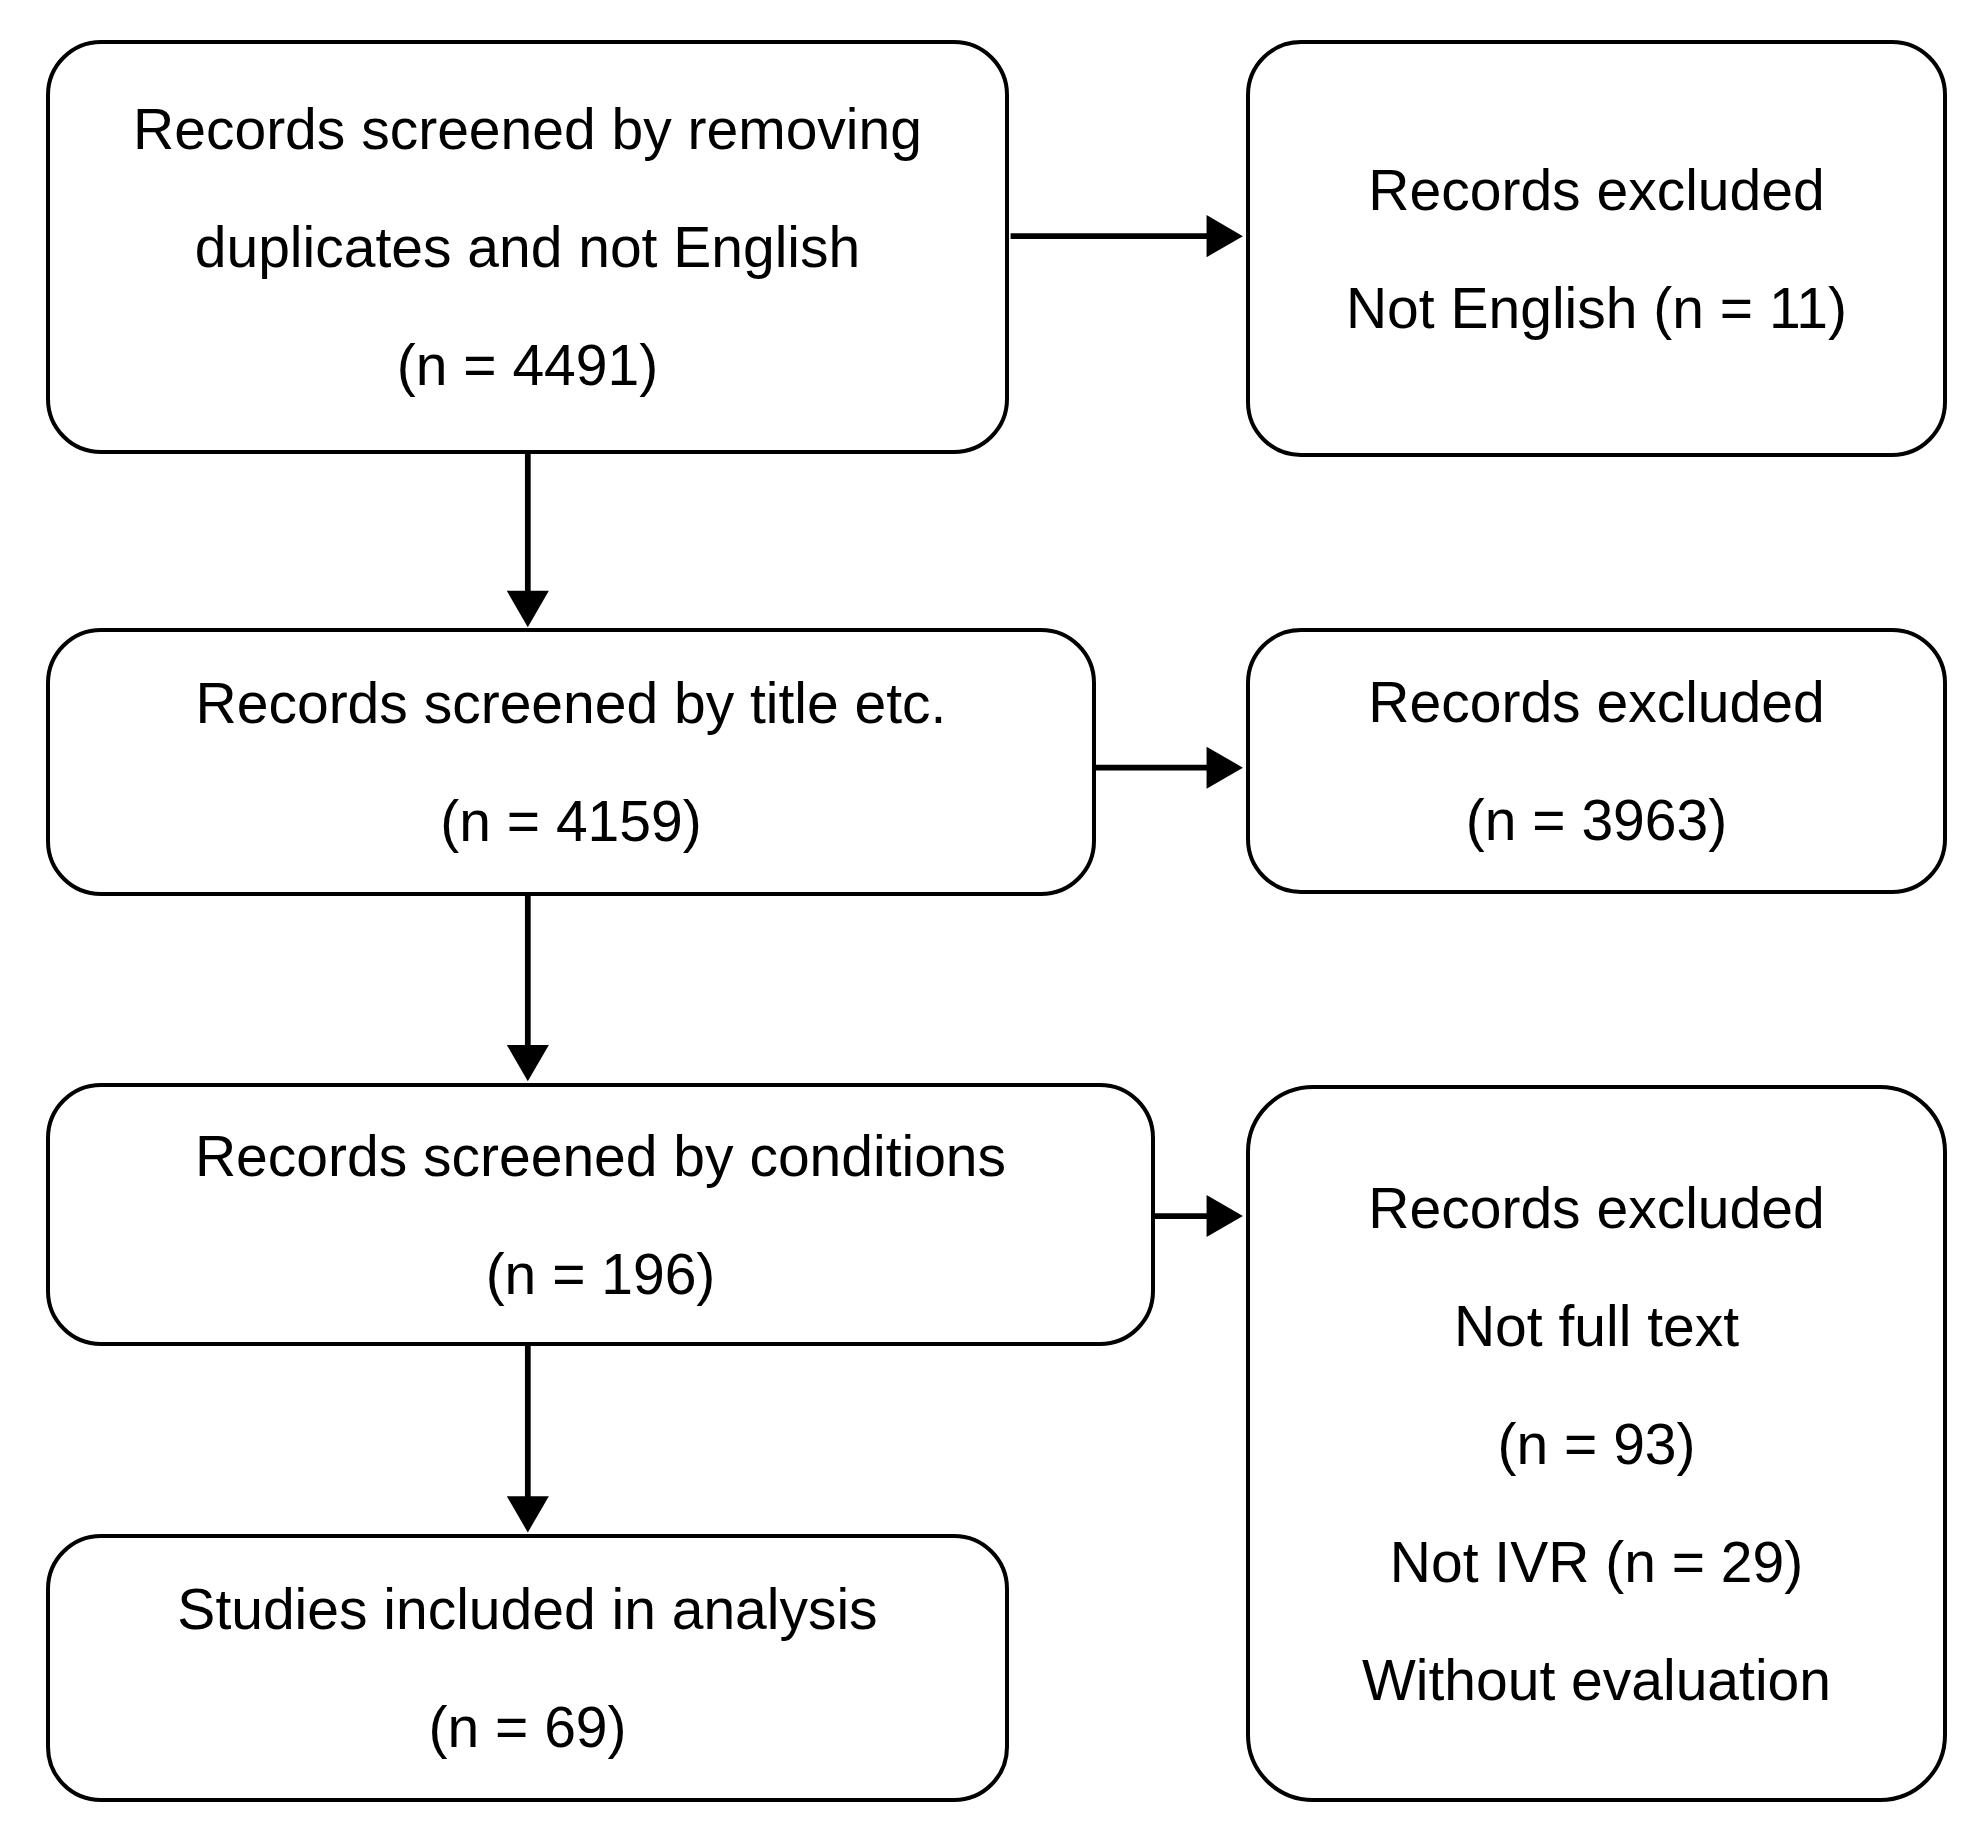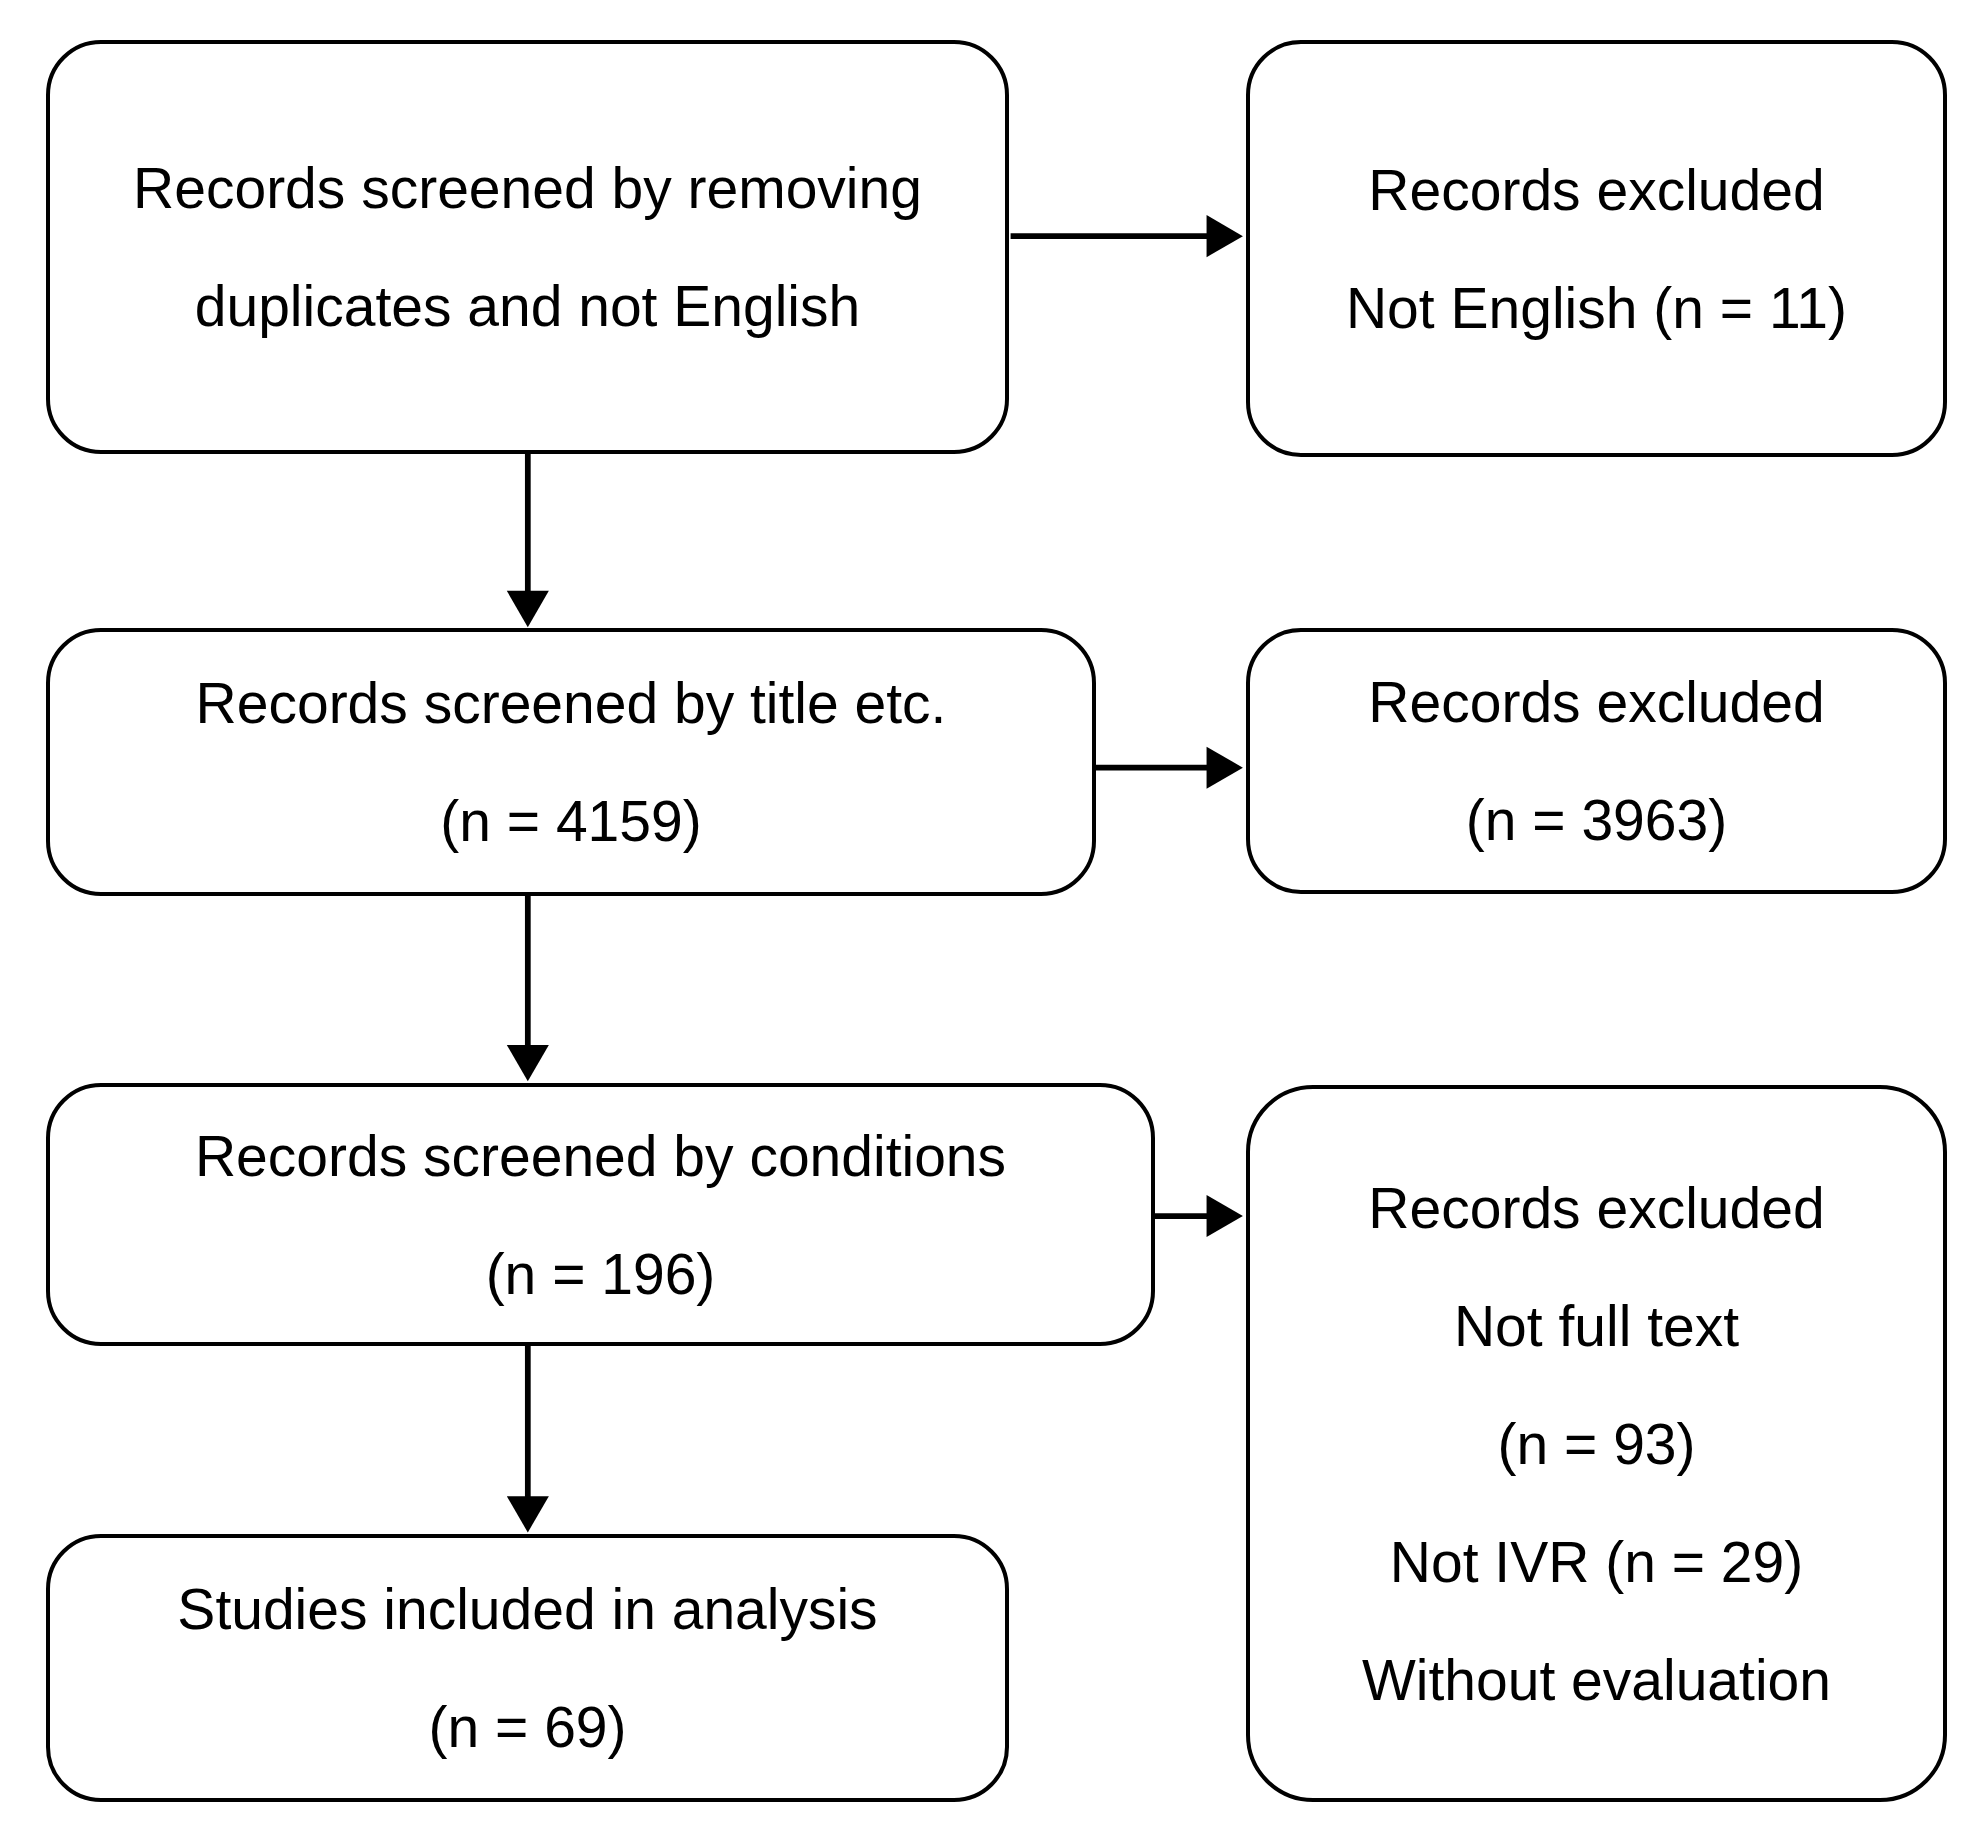--- a/index.html
+++ b/index.html
@@ -79,20 +79,21 @@
     </g>
     <g>
       <line x1="1057" y1="1272" x2="1264" y2="1272"></line>
       <polygon points="1262,1250 1262,1294 1300,1272"></polygon>
     </g>
   </svg>
 
   <div class="box" style="left:46px; top:40px; width:963px; height:414px;">
     <span>Records screened by removing</span>
     <span>duplicates and not English</span>
+    <span>(n = 4491)</span>
   </div>
 
   <div class="box" style="left:46px; top:628px; width:1050px; height:268px;">
     <span>Records screened by title etc.</span>
     <span>(n = 4159)</span>
   </div>
 
   <div class="box" style="left:46px; top:1083px; width:1109px; height:263px;">
     <span>Records screened by conditions</span>
     <span>(n = 196)</span>

